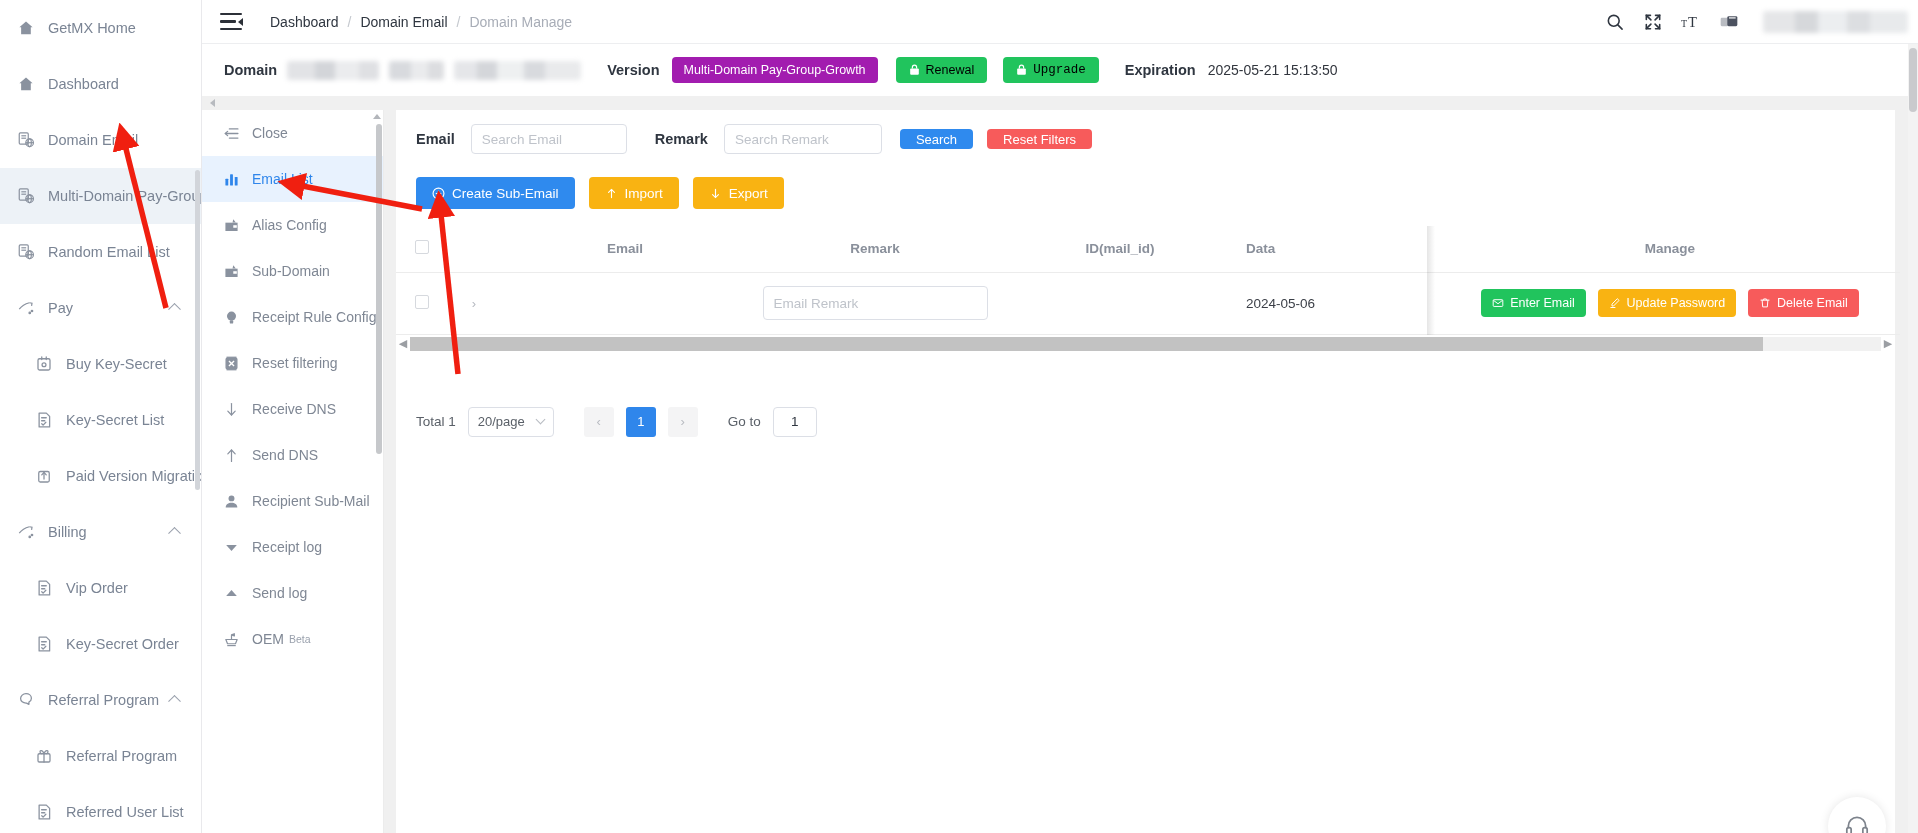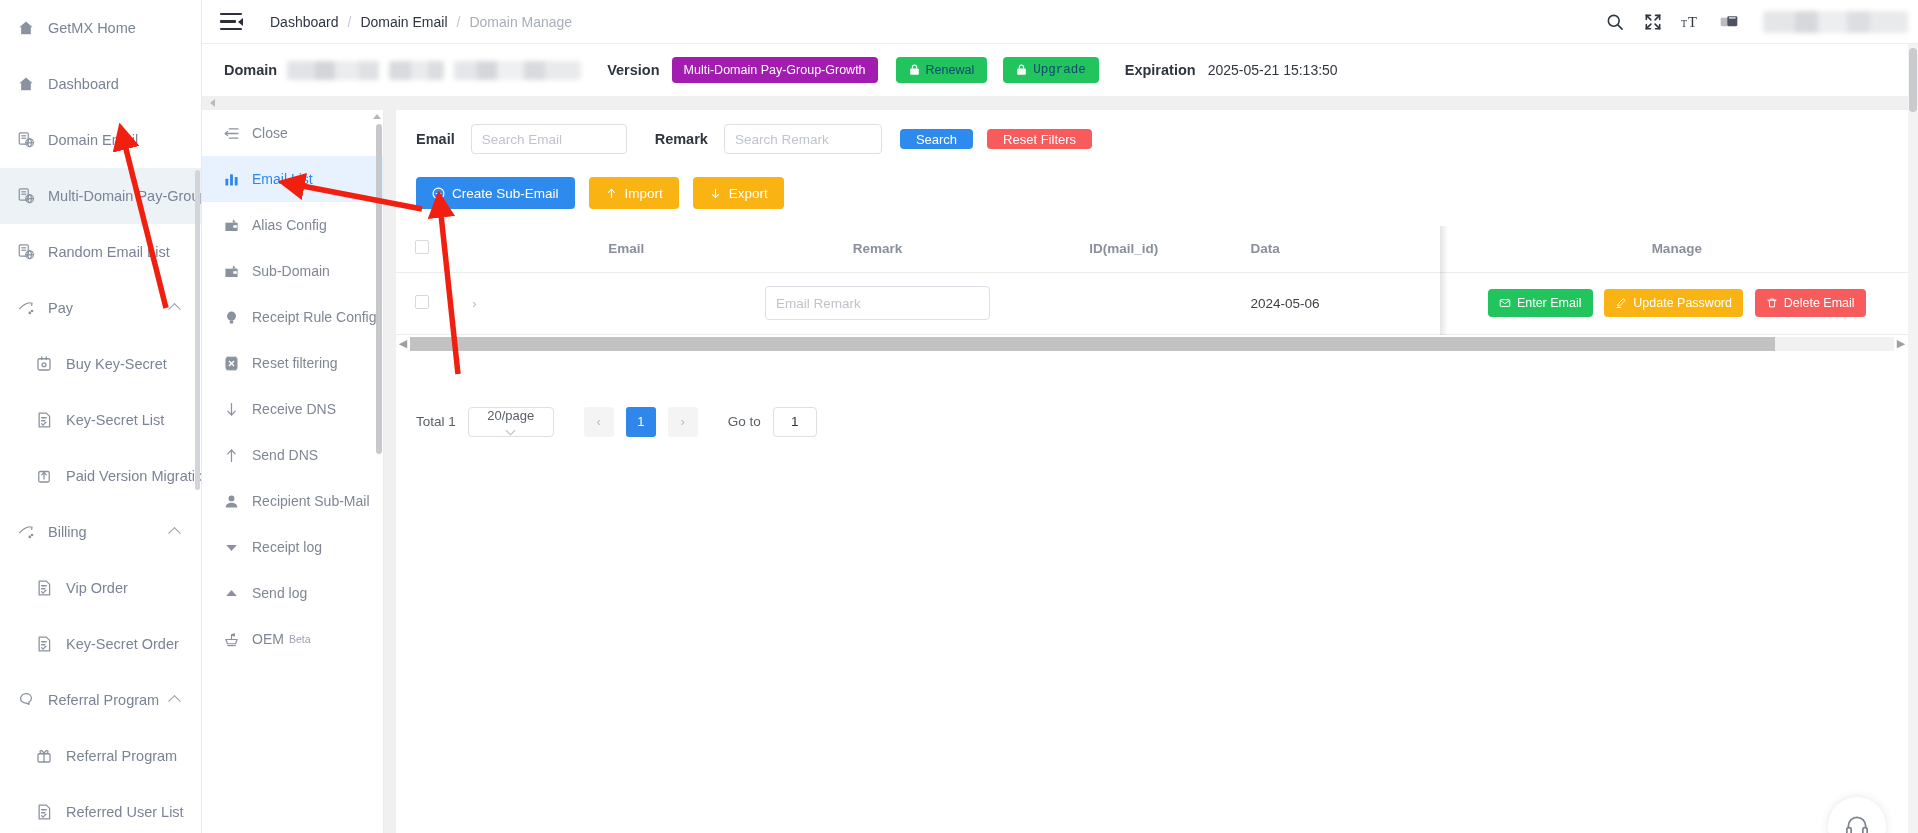--- a/index.html
+++ b/index.html
@@ -107,21 +107,21 @@
   .bc3 { width: 127px; background: linear-gradient(90deg,#e5e6e9 0 18%,#d4d6da 18% 34%,#eef0f1 34% 55%,#d8dade 55% 72%,#e9eaec 72% 100%); }
 
   .badge {
     display:inline-flex; align-items:center; justify-content:center;
     height: 26px; padding: 0 12px; border-radius: 4px;
     color:#fff; font-size: 12.5px; white-space:nowrap;
   }
   .btn-sm {
     display:inline-flex; align-items:center; justify-content:center; gap:6px;
     height: 26px; padding: 4px 13px; border-radius: 4px;
-    color:#0c4a6e; font-size: 12.5px; border:none; cursor:pointer; white-space:nowrap;
+    color:#000000; font-size: 12.5px; border:none; cursor:pointer; white-space:nowrap;
   }
   .exp-label { font-weight:bold; color:#2f3640; margin-left: 26px; font-size:14.5px;}
   .exp-val { color:#32363e; margin-left: 12px; font-size:14px; }
 
   
   .content-wrap { position:relative; background:#f0f0f0; height: 737px; }
   .collapse-strip {
     height: 14px; background:#f0f0f0; position:relative;
   }
   .collapse-strip .ctri {
@@ -148,21 +148,21 @@
   .im-item.active .im-icon { color:#2f86eb; }
   .im-icon { width: 18px; height:18px; margin-right: 12px; display:inline-flex; align-items:center; justify-content:center; color:#8a929f; flex:0 0 18px;}
   .im-beta { font-size: 10.5px; color:#9aa1ad; margin-left: 5px; }
   .im-scroll-up {
     position:absolute; right:2px; top:4px;
     width:0;height:0;border-left:4px solid transparent;border-right:4px solid transparent;border-bottom:5px solid #b3b6bb;
   }
   .im-scrollbar { position:absolute; right:1px; top:14px; width:6px; height:330px; background:#c6c8cb; border-radius:3px; }
 
   
-  .card { flex:1 1 auto; background:#fff; margin-left: 12px; margin-right: 10px; position:relative; min-width:0; }
+  .card { flex:1 1 auto; background:#fff; margin-left: 12px; margin-right: 23px; position:relative; min-width:0; }
 
   .filter-row { display:flex; align-items:center; height: 58px; padding-left: 20px; gap: 0; }
   .f-label { font-weight:bold; color:#2f3640; font-size:14.5px; }
   .inp {
     height: 30px; border:1px solid #dcdfe6; border-radius:4px;
     padding: 0 10px; font-size: 13.5px; color:#2f3640;
     outline:none; background:#fff;
     font-family:"Liberation Sans", sans-serif;
   }
   .inp::placeholder { color:#bfc3ca; }
@@ -214,21 +214,21 @@
   .hs-left, .hs-right { width: 14px; height:18px; display:flex;align-items:center;justify-content:center; color:#9b9ea3; font-size:11px;}
   .hs-track { flex:1 1 auto; height: 14px; background:#f1f1f1; position:relative; }
   .hs-thumb { position:absolute; left:0; top:0; height:14px; width: 92%; background:#c2c2c2; }
 
   
   .pager { display:flex; align-items:center; gap: 12px; padding-left: 20px; height: 70px; margin-top: 34px; }
   .p-total { font-size: 13.5px; color:#5a6068; }
   .p-select {
     height: 30px; width: 86px; border:1px solid #dcdfe6; border-radius:4px;
     display:flex; align-items:center; justify-content:space-between;
-    padding: 0 9px; font-size: 13px; color:#5a6068; cursor:pointer; background:#fff;flex-direction:column;
+    padding: 0 9px; font-size: 13px; color:#5a6068; cursor:pointer; background:#fff;
   }
   .p-select .chev { width:7px;height:7px;border-right:1.3px solid #b7bbc2;border-bottom:1.3px solid #b7bbc2;transform:translateY(-2px) rotate(45deg); }
   .p-btn {
     height: 30px; min-width: 30px; border-radius:3px; background:#f4f4f5; color:#b9bcc2;
     display:inline-flex;align-items:center;justify-content:center; font-size:13px; cursor:pointer;
   }
   .p-btn.cur { background:#2f86eb; color:#fff; }
   .p-goto { font-size:13.5px; color:#5a6068; margin-left: 18px; }
   .p-goto-inp { width: 44px; height: 30px; text-align:center; }
 

